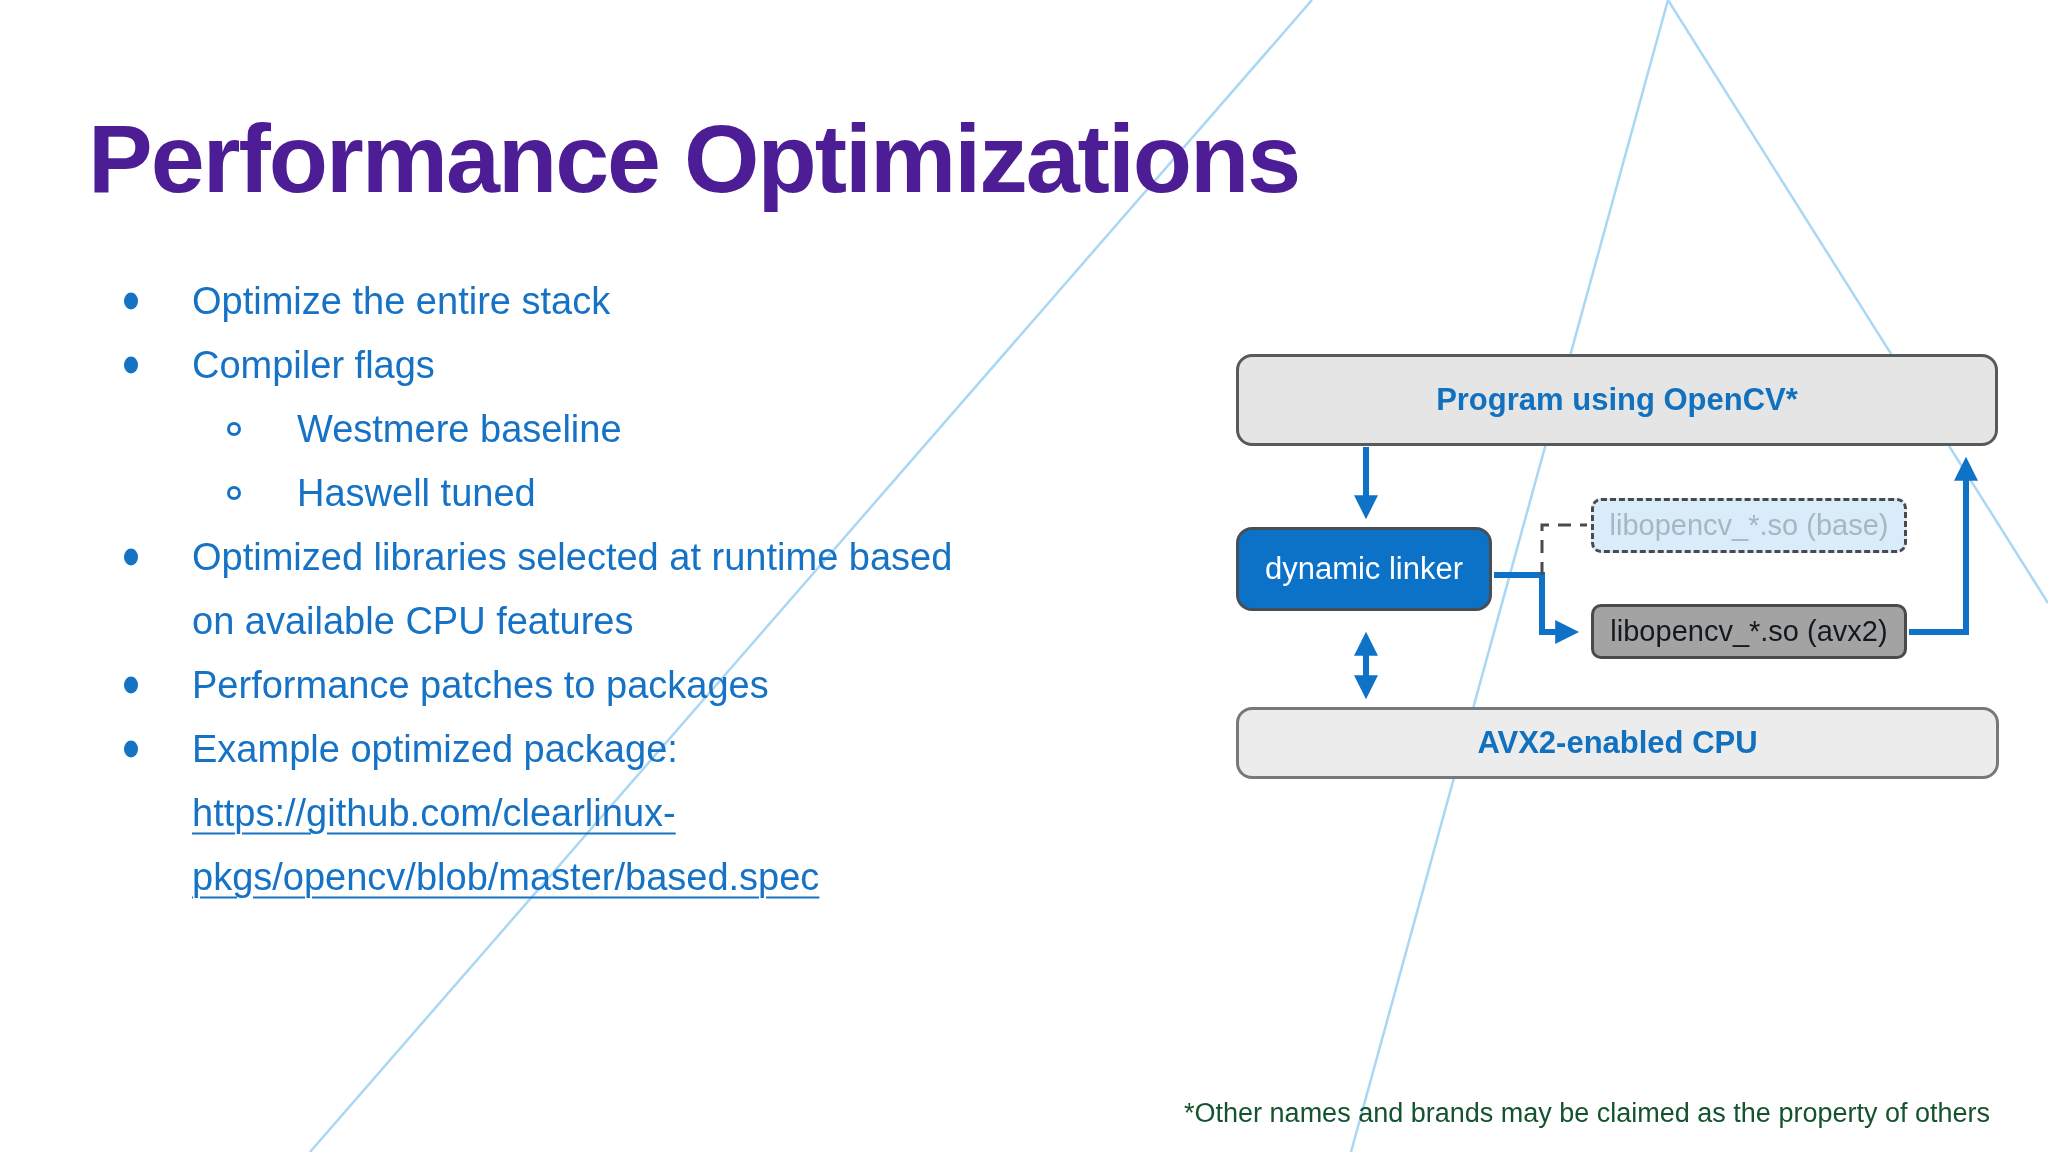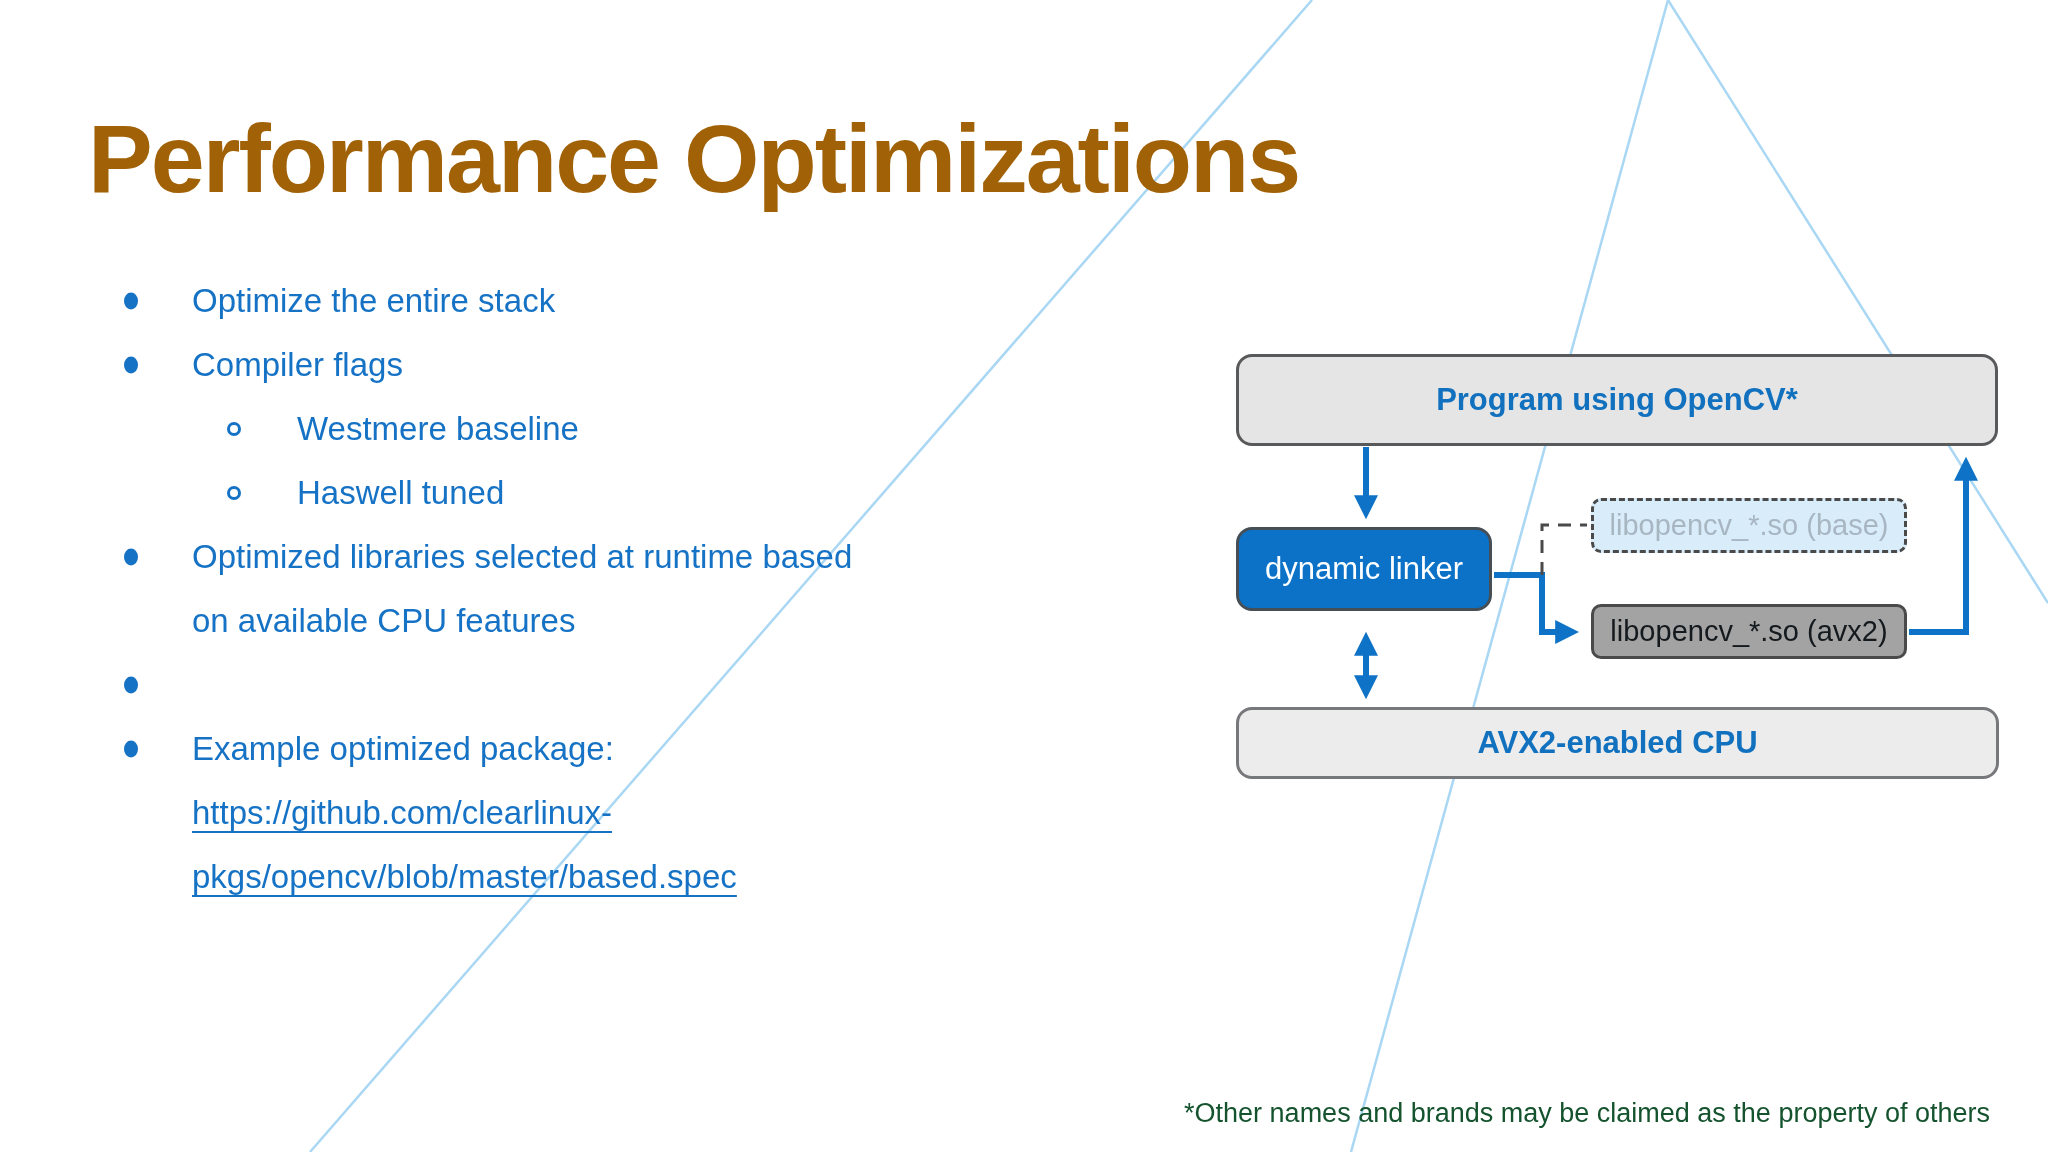--- a/index.html
+++ b/index.html
@@ -11,29 +11,29 @@
     overflow:hidden;
     font-family:"Liberation Sans", sans-serif;
   }
   
   #bg-lines{position:absolute;left:0;top:0;width:2048px;height:1152px;}
 
   
   .title{
     position:absolute;left:88px;top:110px;
     font-size:97px;font-weight:700;letter-spacing:-2px;
-    color:#a16207;line-height:1;white-space:nowrap;
+    color:#4c1d95;line-height:1;white-space:nowrap;
   }
 
   
   .bullets{position:absolute;left:0;top:269px;width:1180px;}
   .b-line{position:relative;height:64px;}
   .b-text{
     position:absolute;top:50%;transform:translateY(-50%);
-    font-size:33px;color:#1572C5;white-space:nowrap;
+    font-size:38px;color:#1572C5;white-space:nowrap;
   }
   .b-line.lv1 .b-text{left:192px;}
   .b-line.lv2 .b-text{left:297px;}
   .b-text.link{text-decoration:underline;text-underline-offset:7px;text-decoration-thickness:2px;cursor:pointer;}
   .dot{
     position:absolute;left:124px;top:50%;transform:translateY(-50%);
     width:14px;height:17px;border-radius:50%;background:#1572C5;
   }
   .ring{
     position:absolute;left:227px;top:50%;transform:translateY(-50%);
@@ -113,20 +113,21 @@
       </div>
       <div class="b-line lv1">
         <span class="dot"></span>
         <span class="b-text">Optimized libraries selected at runtime based</span>
       </div>
       <div class="b-line lv1">
         <span class="b-text">on available CPU features</span>
       </div>
       <div class="b-line lv1">
         <span class="dot"></span>
+        <span class="b-text">Performance patches to packages</span>
       </div>
       <div class="b-line lv1">
         <span class="dot"></span>
         <span class="b-text">Example optimized package:</span>
       </div>
       <div class="b-line lv1">
         <span class="b-text link">https://github.com/clearlinux-</span>
       </div>
       <div class="b-line lv1">
         <span class="b-text link">pkgs/opencv/blob/master/based.spec</span>

